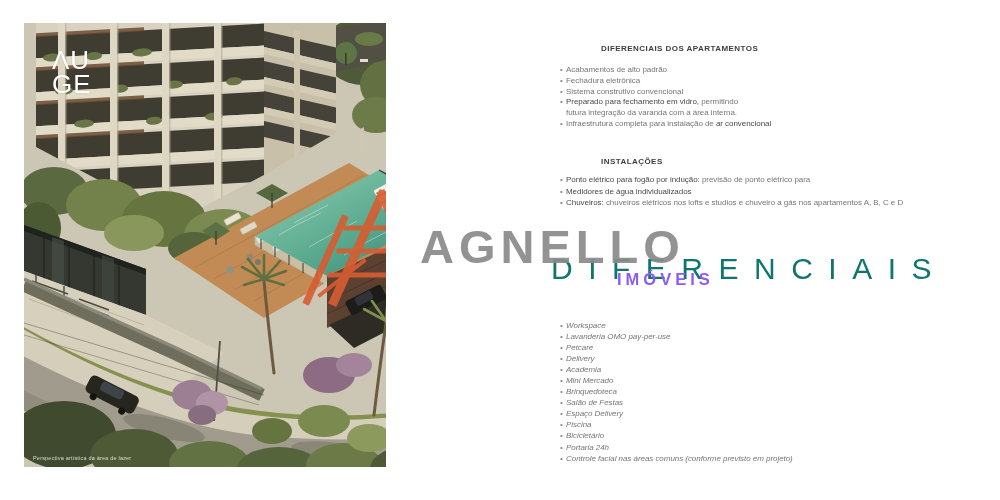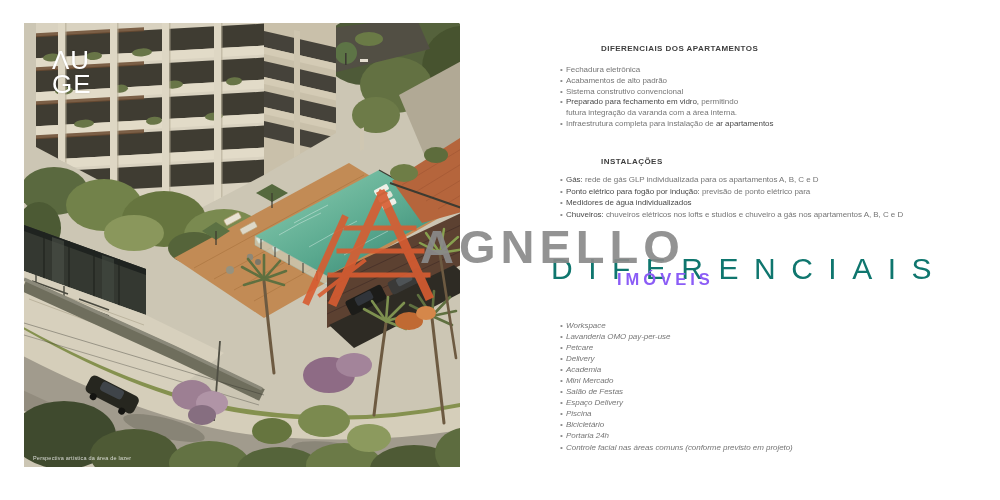--- a/index.html
+++ b/index.html
@@ -3,21 +3,21 @@
 <meta charset="utf-8">
 <style>
   html,body{margin:0;padding:0;}
   body{
     width:1000px;height:500px;position:relative;overflow:hidden;
     background:#ffffff;
     font-family:"Liberation Sans", sans-serif;
   }
   
   .scene{
-    position:absolute;left:24px;top:23px;width:436px;height:444px;
+    position:absolute;left:24px;top:23px;width:362px;height:444px;
     overflow:hidden;background:#ccc6b4;
   }
   .scene svg{display:block;width:452px;height:444px;}
   .auge-logo{
     position:absolute;left:28px;top:26px;color:#ffffff;
     font-size:26px;line-height:0.92;font-weight:300;letter-spacing:1px;
     text-shadow:0 0 2px rgba(0,0,0,.15);
   }
   .img-caption{
     position:absolute;left:9px;bottom:6px;color:rgba(255,255,255,.78);
@@ -377,42 +377,42 @@
   <div class="img-caption">Perspectiva artística da área de lazer</div>
 </div>
 
 <div class="bg-word" style="color: #0f766e;">DIFERENCIAIS</div>
 
 <div class="wm wm-title" style="color: rgb(138, 138, 138); margin-left: 16px;">AGNELLO</div>
 <div class="wm wm-sub" style="color: #8b5cf6; margin-left: 26px;">IMÓVEIS</div>
 
 <div class="col hd" style="left:561px;top:44px;">DIFERENCIAIS DOS APARTAMENTOS</div>
 <div class="col lst lst1" style="left:560px;top:65px;">
+    <div class="li"><span class="blt">•</span><span>Acabamentos de alto padrão</span></div>
     <div class="li"><span class="blt">•</span><span>Fechadura eletrônica</span></div>
-    <div class="li"><span class="blt">•</span><span>Acabamentos de alto padrão</span></div>
     <div class="li"><span class="blt">•</span><span>Sistema construtivo convencional</span></div>
     <div class="li"><span class="blt">•</span><b>Preparado para fechamento em vidro,</b><span> permitindo</span></div>
     <div class="li cont"><span>futura integração da varanda com a área interna.</span></div>
-    <div class="li"><span class="blt">•</span><span>Infraestrutura completa para instalação de </span><b>ar apartamentos</b></div>
+    <div class="li"><span class="blt">•</span><span>Infraestrutura completa para instalação de </span><b>ar convencional</b></div>
   </div>
 
 <div class="col hd" style="left:561px;top:157px;">INSTALAÇÕES</div>
 <div class="col lst lst2" style="left:560px;top:174px;">
-    <div class="li"><span class="blt">•</span><b>Gás:</b><span> rede de gás GLP individualizada para os apartamentos A, B, C e D</span></div>
     <div class="li"><span class="blt">•</span><b>Ponto elétrico para fogão por indução:</b><span> previsão de ponto elétrico para</span></div>
     <div class="li"><span class="blt">•</span><b>Medidores de água individualizados</b></div>
     <div class="li"><span class="blt">•</span><b>Chuveiros:</b><span> chuveiros elétricos nos lofts e studios e chuveiro a gás nos apartamentos A, B, C e D</span></div>
   </div>
 
 <div class="col lst lst3" style="left:560px;top:320px;">
     <div class="li"><span class="blt">•</span><span>Workspace</span></div>
     <div class="li"><span class="blt">•</span><span>Lavanderia OMO pay-per-use</span></div>
     <div class="li"><span class="blt">•</span><span>Petcare</span></div>
     <div class="li"><span class="blt">•</span><span>Delivery</span></div>
     <div class="li"><span class="blt">•</span><span>Academia</span></div>
     <div class="li"><span class="blt">•</span><span>Mini Mercado</span></div>
+    <div class="li"><span class="blt">•</span><span>Brinquedoteca</span></div>
     <div class="li"><span class="blt">•</span><span>Salão de Festas</span></div>
     <div class="li"><span class="blt">•</span><span>Espaço Delivery</span></div>
     <div class="li"><span class="blt">•</span><span>Piscina</span></div>
     <div class="li"><span class="blt">•</span><span>Bicicletário</span></div>
     <div class="li"><span class="blt">•</span><span>Portaria 24h</span></div>
     <div class="li"><span class="blt">•</span><span>Controle facial nas áreas comuns (conforme previsto em projeto)</span></div>
   </div>
 
 </body></html>

